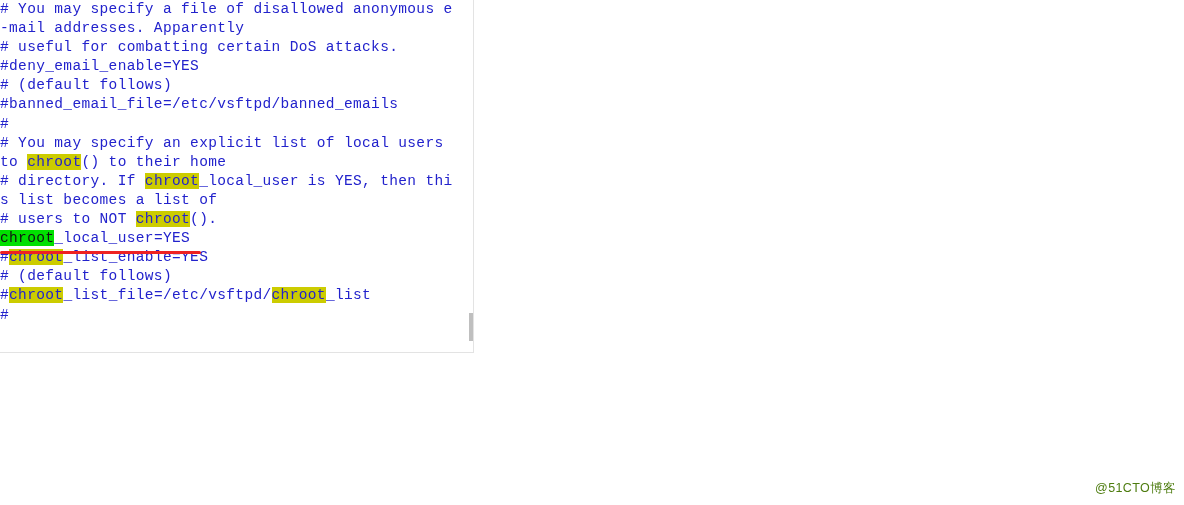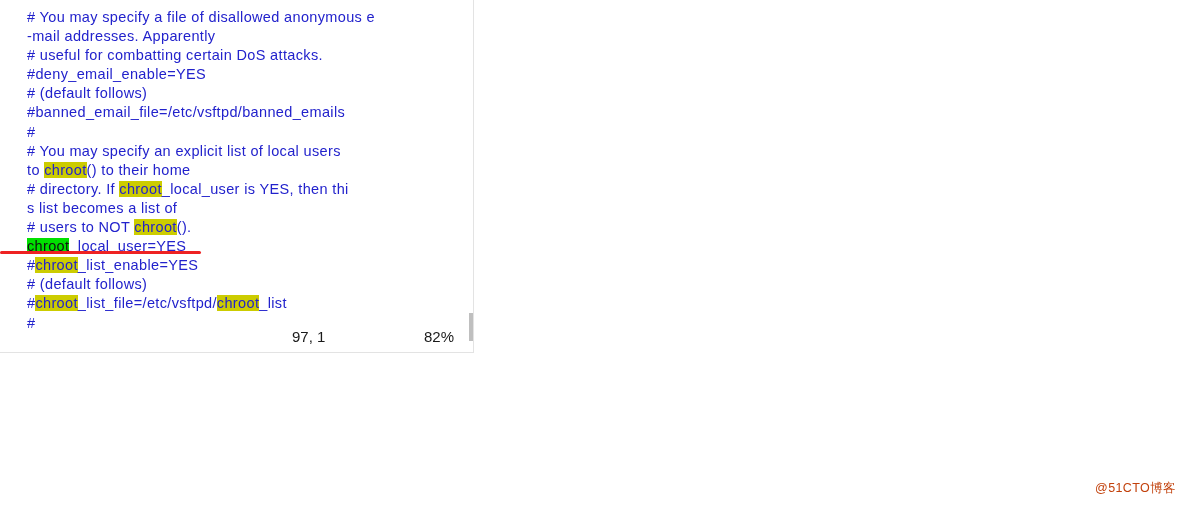--- a/index.html
+++ b/index.html
@@ -26,29 +26,28 @@
     background: #ffffff;
     border-right: 1px solid #e3e3e3;
     border-bottom: 1px solid #e3e3e3;
     box-sizing: border-box;
     overflow: hidden;
   }
 
   #terminal-text {
     position: absolute;
     left: 0;
-    top: 8px;
+    top: 0;
     width: 470px;
-    font-family: Liberation Sans, sans-serif;
+    font-family: Liberation Mono, monospace;
     font-size: 14.5px;
     line-height: 19.1px;
     color: #2222cc;
     white-space: pre;
     letter-spacing: 0.35px;
-    padding-left: 27px;
   }
 
   .code-line {
     height: 19.1px;
     position: relative;
     white-space: pre;
   }
 
   .hl-yellow {
     background: #cccc00;
@@ -125,38 +124,34 @@
     background: #bfbfbf;
   }
 
   
   #watermark {
     position: absolute;
     right: 8px;
     bottom: 8px;
     font-family: "Liberation Sans", sans-serif;
     font-size: 12.5px;
-    color: #c2410c;
+    color: #4d7c0f;
     letter-spacing: 0.4px;
   }
 </style>
 </head>
 <body>
 
 <div id="terminal-panel">
 
   <div id="terminal-text"><div class="code-line"><span># You may specify a file of disallowed anonymous e</span></div><div class="code-line"><span>-mail addresses. Apparently</span></div><div class="code-line"><span># useful for combatting certain DoS attacks.</span></div><div class="code-line"><span>#deny_email_enable=YES</span></div><div class="code-line"><span># (default follows)</span></div><div class="code-line"><span>#banned_email_file=/etc/vsftpd/banned_emails</span></div><div class="code-line"><span>#</span></div><div class="code-line"><span># You may specify an explicit list of local users</span></div><div class="code-line"><span>to </span><span class="hl-yellow">chroot</span><span>() to their home</span></div><div class="code-line"><span># directory. If </span><span class="hl-yellow">chroot</span><span>_local_user is YES, then thi</span></div><div class="code-line"><span>s list becomes a list of</span></div><div class="code-line"><span># users to NOT </span><span class="hl-yellow">chroot</span><span>().</span></div><div class="code-line"><span class="hl-green">chroot</span><span>_local_user=YES</span></div><div class="code-line"><span>#</span><span class="hl-yellow">chroot</span><span>_list_enable=YES</span></div><div class="code-line"><span># (default follows)</span></div><div class="code-line"><span>#</span><span class="hl-yellow">chroot</span><span>_list_file=/etc/vsftpd/</span><span class="hl-yellow">chroot</span><span>_list</span></div><div class="code-line"><span>#</span></div></div>
 
   <div id="red-underline"></div>
 
 
-  <div id="status-line">
-    <span id="status-position">97, 1</span>
-    <span id="status-percent">82%</span>
-  </div>
 
   <div id="scrollbar-track">
     <div id="scrollbar-thumb"></div>
   </div>
 
 </div>
 
 <div id="watermark">@51CTO博客</div>
 
 </body></html>

